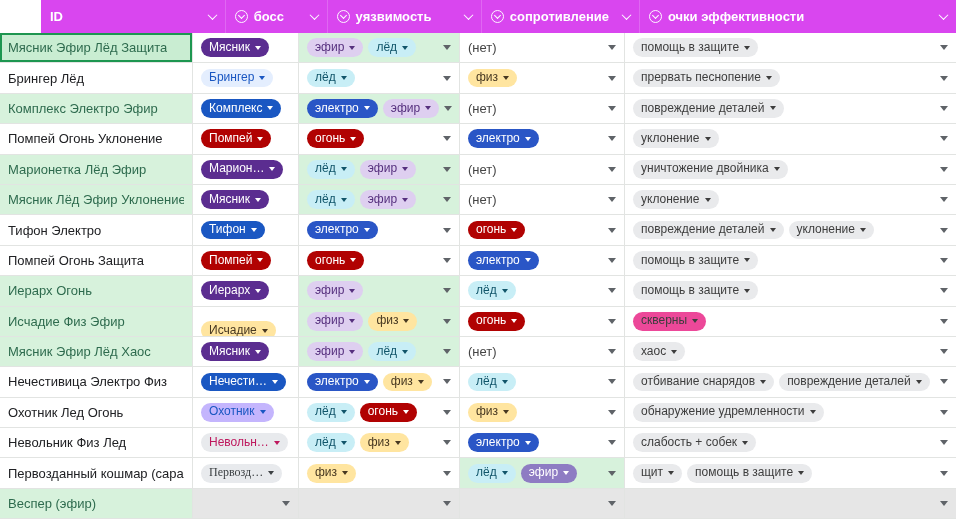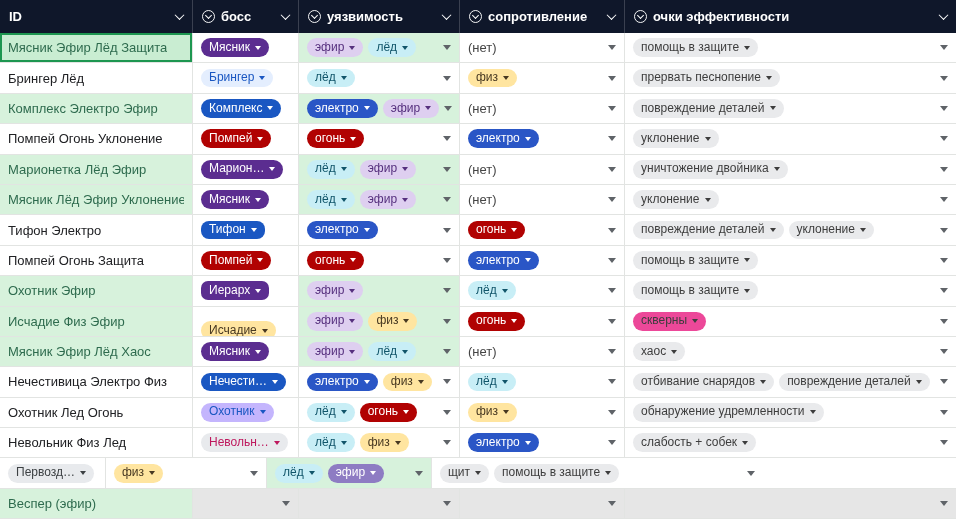--- a/index.html
+++ b/index.html
@@ -9,21 +9,21 @@
   .sheet { width: 956px; }
 
   
   .c0 { width: 193px; }
   .c1 { width: 106px; }
   .c2 { width: 161px; }
   .c3 { width: 165px; }
   .c4 { width: 331px; }
 
   
-  .header { display: flex; height: 33px; background: #0f172a; color: #fff; }
+  .header { display: flex; height: 33px; background: #d946ef; color: #fff; margin-left: 41px; }
   .hcell {
     display: flex; align-items: center; gap: 6px; padding: 0 9px;
     font-size: 13px; font-weight: bold;
     border-right: 1px solid rgba(255,255,255,0.18);
     overflow: hidden; white-space: nowrap;
   }
   .hcell:last-child { border-right: none; }
   .chip-icon { width: 13px; height: 13px; border: 1.4px solid rgba(255,255,255,0.95);
     border-radius: 50%; position: relative; flex: none; }
   .chip-icon::after { content: ""; position: absolute; left: 3px; top: 2.4px;
@@ -289,21 +289,21 @@
             <span class="tri"></span>
           </span>
           <span class="arrow"></span>
         </div>
       </div>
       <div class="row">
         <div class="cell c0 id-cell">
           <span class="id-text">Тифон Электро</span>
         </div>
         <div class="cell c1">
-          <span class="chip" style="background: rgb(26, 87, 194); color: rgb(255, 255, 255); border-radius: 8px;">
+          <span class="chip" style="background: rgb(26, 87, 194); color: rgb(255, 255, 255);">
             <span class="chip-label">Тифон</span>
             <span class="tri"></span>
           </span>
         </div>
         <div class="cell c2">
           <span class="chip" style="background: rgb(42, 86, 198); color: rgb(255, 255, 255);">
             <span class="chip-label">электро</span>
             <span class="tri"></span>
           </span>
           <span class="arrow"></span>
@@ -354,24 +354,24 @@
         <div class="cell c4">
           <span class="chip" style="background: rgb(233, 234, 236); color: rgb(61, 61, 61);">
             <span class="chip-label">помощь в защите</span>
             <span class="tri"></span>
           </span>
           <span class="arrow"></span>
         </div>
       </div>
       <div class="row">
         <div class="cell c0 id-cell green">
-          <span class="id-text">Охотник Эфир</span>
-        </div>
-        <div class="cell c1">
-          <span class="chip" style="background: rgb(91, 45, 144); color: rgb(255, 255, 255); border-radius: 7px;">
+          <span class="id-text">Иерарх Огонь</span>
+        </div>
+        <div class="cell c1">
+          <span class="chip" style="background: rgb(91, 45, 144); color: rgb(255, 255, 255);">
             <span class="chip-label">Иерарх</span>
             <span class="tri"></span>
           </span>
         </div>
         <div class="cell c2 green">
           <span class="chip" style="background: rgb(222, 207, 240); color: rgb(86, 48, 126);">
             <span class="chip-label">эфир</span>
             <span class="tri"></span>
           </span>
           <span class="arrow"></span>
@@ -566,22 +566,25 @@
         </div>
         <div class="cell c4">
           <span class="chip" style="background: rgb(233, 234, 236); color: rgb(61, 61, 61);">
             <span class="chip-label">слабость + собек</span>
             <span class="tri"></span>
           </span>
           <span class="arrow"></span>
         </div>
       </div>
       <div class="row">
-        <div class="cell c1">
-          <span class="chip" style="background: rgb(232, 234, 237); color: rgb(60, 64, 67);">
+        <div class="cell c0 id-cell">
+          <span class="id-text">Первозданный кошмар (сара</span>
+        </div>
+        <div class="cell c1">
+          <span class="chip" style="background: rgb(232, 234, 237); color: rgb(60, 64, 67); font-family: Liberation Serif, serif;">
             <span class="chip-label">Первозд…</span>
             <span class="tri"></span>
           </span>
         </div>
         <div class="cell c2">
           <span class="chip" style="background: rgb(255, 229, 160); color: rgb(71, 56, 33);">
             <span class="chip-label">физ</span>
             <span class="tri"></span>
           </span>
           <span class="arrow"></span>

